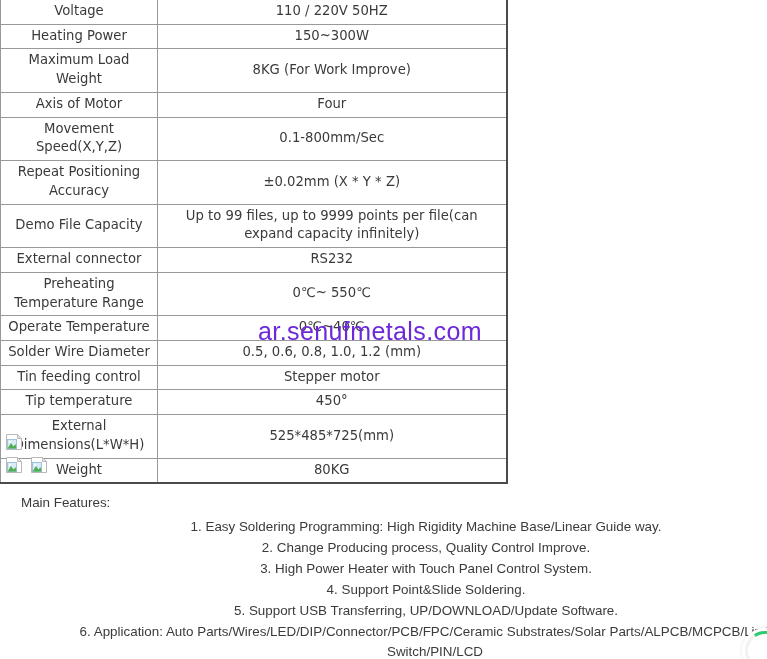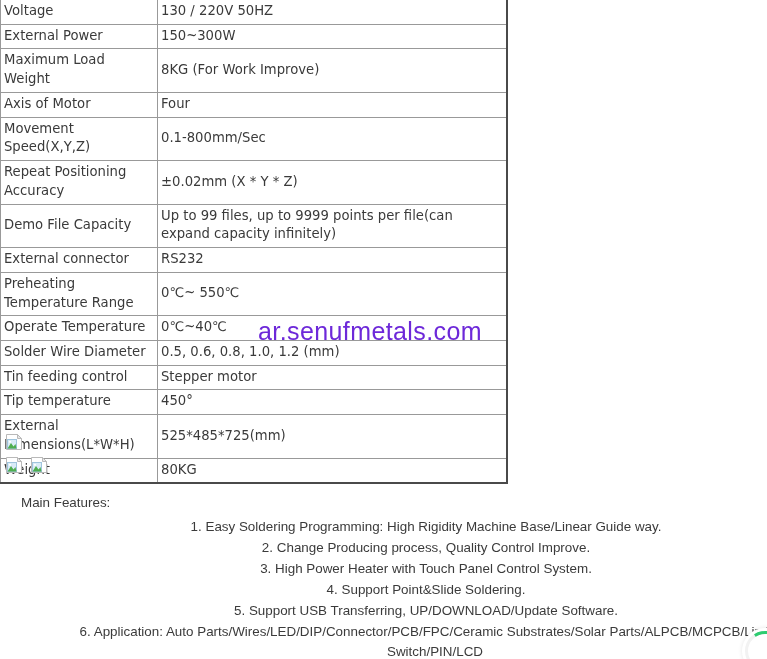--- a/index.html
+++ b/index.html
@@ -37,20 +37,21 @@
   }
   table.spec-table col.c-label { width: 157px; }
   table.spec-table col.c-value { width: 349px; }
 
   table.spec-table td {
     border: 1px solid #999999;
     padding: 2px 3px 3px 3px;
     vertical-align: middle;
     line-height: 1.42;
     word-wrap: break-word;
+    text-align: center;
   }
   table.spec-table tr:first-child td {
     border-top: none;
   }
   td.label-cell { }
   td.value-cell { }
 
   
   .watermark {
     position: absolute;
@@ -156,24 +157,24 @@
 
 <div class="spec-table-wrap">
   <table class="spec-table">
     <colgroup>
       <col class="c-label">
       <col class="c-value">
     </colgroup>
     <tbody>
         <tr>
           <td class="label-cell">Voltage</td>
-          <td class="value-cell">130 / 220V 50HZ</td>
-        </tr>
-        <tr>
-          <td class="label-cell">External Power</td>
+          <td class="value-cell">110 / 220V 50HZ</td>
+        </tr>
+        <tr>
+          <td class="label-cell">Heating Power</td>
           <td class="value-cell">150~300W</td>
         </tr>
         <tr>
           <td class="label-cell">Maximum Load Weight</td>
           <td class="value-cell">8KG (For Work Improve)</td>
         </tr>
         <tr>
           <td class="label-cell">Axis of Motor</td>
           <td class="value-cell">Four</td>
         </tr>

